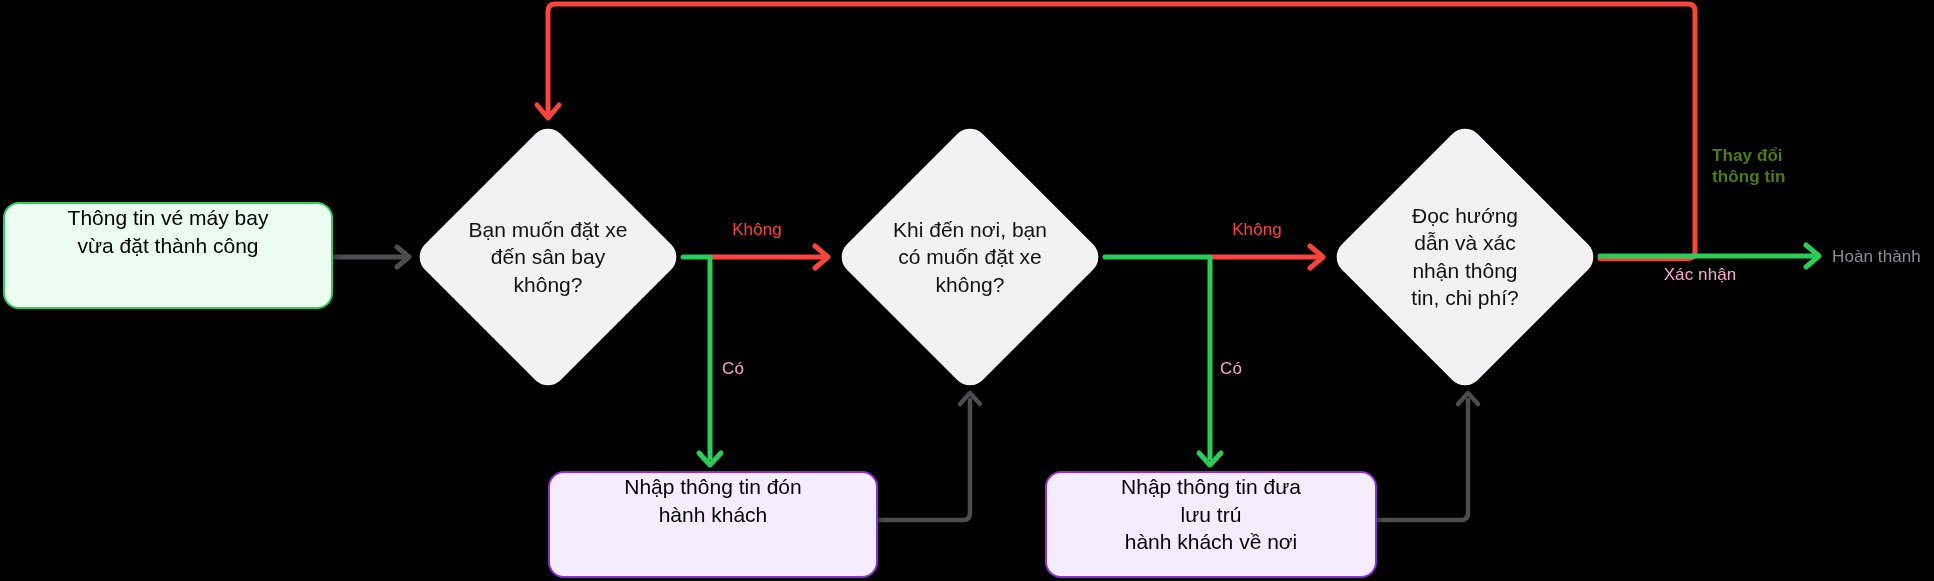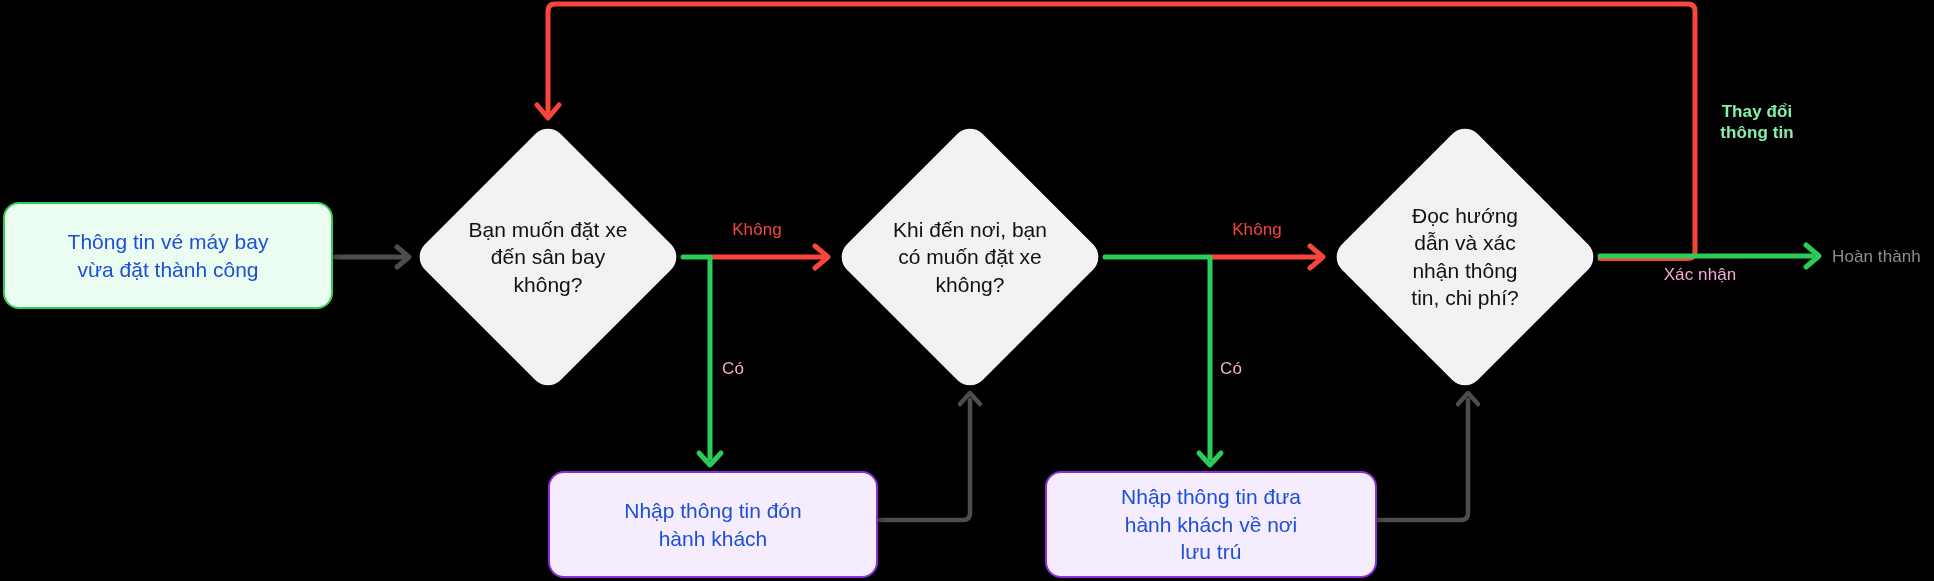--- a/index.html
+++ b/index.html
@@ -7,23 +7,23 @@
     position:relative;
     width:1934px;height:581px;
     background:#000;
     font-family:"Liberation Sans","DejaVu Sans",sans-serif;
     overflow:hidden;
   }
   #edges{position:absolute;left:0;top:0;width:1934px;height:581px;}
   .node{
     position:absolute;
     box-sizing:border-box;
-    display:flex;align-items:center;justify-content:center;
+    display:flex;align-items:flex-start;justify-content:center;
     text-align:center;
-    color:#1d4ed8;
+    color:#000000;
     font-size:21px;line-height:1.32;font-weight:500;
   }
   .terminal{
     width:330px;height:107px;
     background:#ebfcf0;
     border:2.5px solid #2fce5e;
     border-radius:16px;
     box-shadow:0 3px 8px rgba(0,0,0,.55);
   }
   .process{
@@ -50,21 +50,21 @@
   }
   .edge-label{
     position:absolute;
     font-size:17px;font-weight:400;
     text-align:center;
     letter-spacing:.1px;
   }
   .lbl-red{color:#f8463d;}
   .lbl-green{color:#f9a8d4;}
   .lbl-done{color:#8e8e93;font-weight:500;text-align:left;}
-  .lbl-change{color:#86efac;font-weight:600;line-height:21px;text-align:center;}
+  .lbl-change{color:#4d7c0f;font-weight:600;line-height:21px;text-align:left;margin-top:44px;}
 </style>
 </head>
 <body>
 
 <div id="canvas">
 
   <svg id="edges" viewBox="0 0 1934 581" xmlns="http://www.w3.org/2000/svg">
 
     <path d="M 1600 258.5 H 1688 Q 1695 258.5 1695 251.5 V 11 Q 1695 4 1688 4 H 555 Q 548 4 548 11 V 112" fill="none" stroke="#f8463d" stroke-width="5" stroke-linecap="round" stroke-linejoin="round"></path>
     <path d="M 537 105 L 548 118 L 559 105" fill="none" stroke="#f8463d" stroke-width="5" stroke-linecap="round" stroke-linejoin="round"></path>
@@ -126,22 +126,22 @@
   <div class="node process" style="left:548px;top:471px;">
     <div>
       <div>Nhập thông tin đón</div>
       <div>hành khách</div>
     </div>
   </div>
 
   <div class="node process" style="left:1045px;top:471px;width:332px;">
     <div>
       <div>Nhập thông tin đưa</div>
+      <div>lưu trú</div>
       <div>hành khách về nơi</div>
-      <div>lưu trú</div>
     </div>
   </div>
 
   <div class="edge-label lbl-red" style="left:700px;top:220px;width:114px;">Không</div>
   <div class="edge-label lbl-green" style="left:722px;top:359px;">Có</div>
   <div class="edge-label lbl-red" style="left:1200px;top:220px;width:114px;">Không</div>
   <div class="edge-label lbl-green" style="left:1220px;top:359px;">Có</div>
   <div class="edge-label lbl-green" style="left:1650px;top:265px;width:100px;">Xác nhận</div>
   <div class="edge-label lbl-done" style="left:1832px;top:247px;width:102px;">Hoàn thành</div>
   <div class="edge-label lbl-change" style="left:1712px;top:101px;width:90px;">

